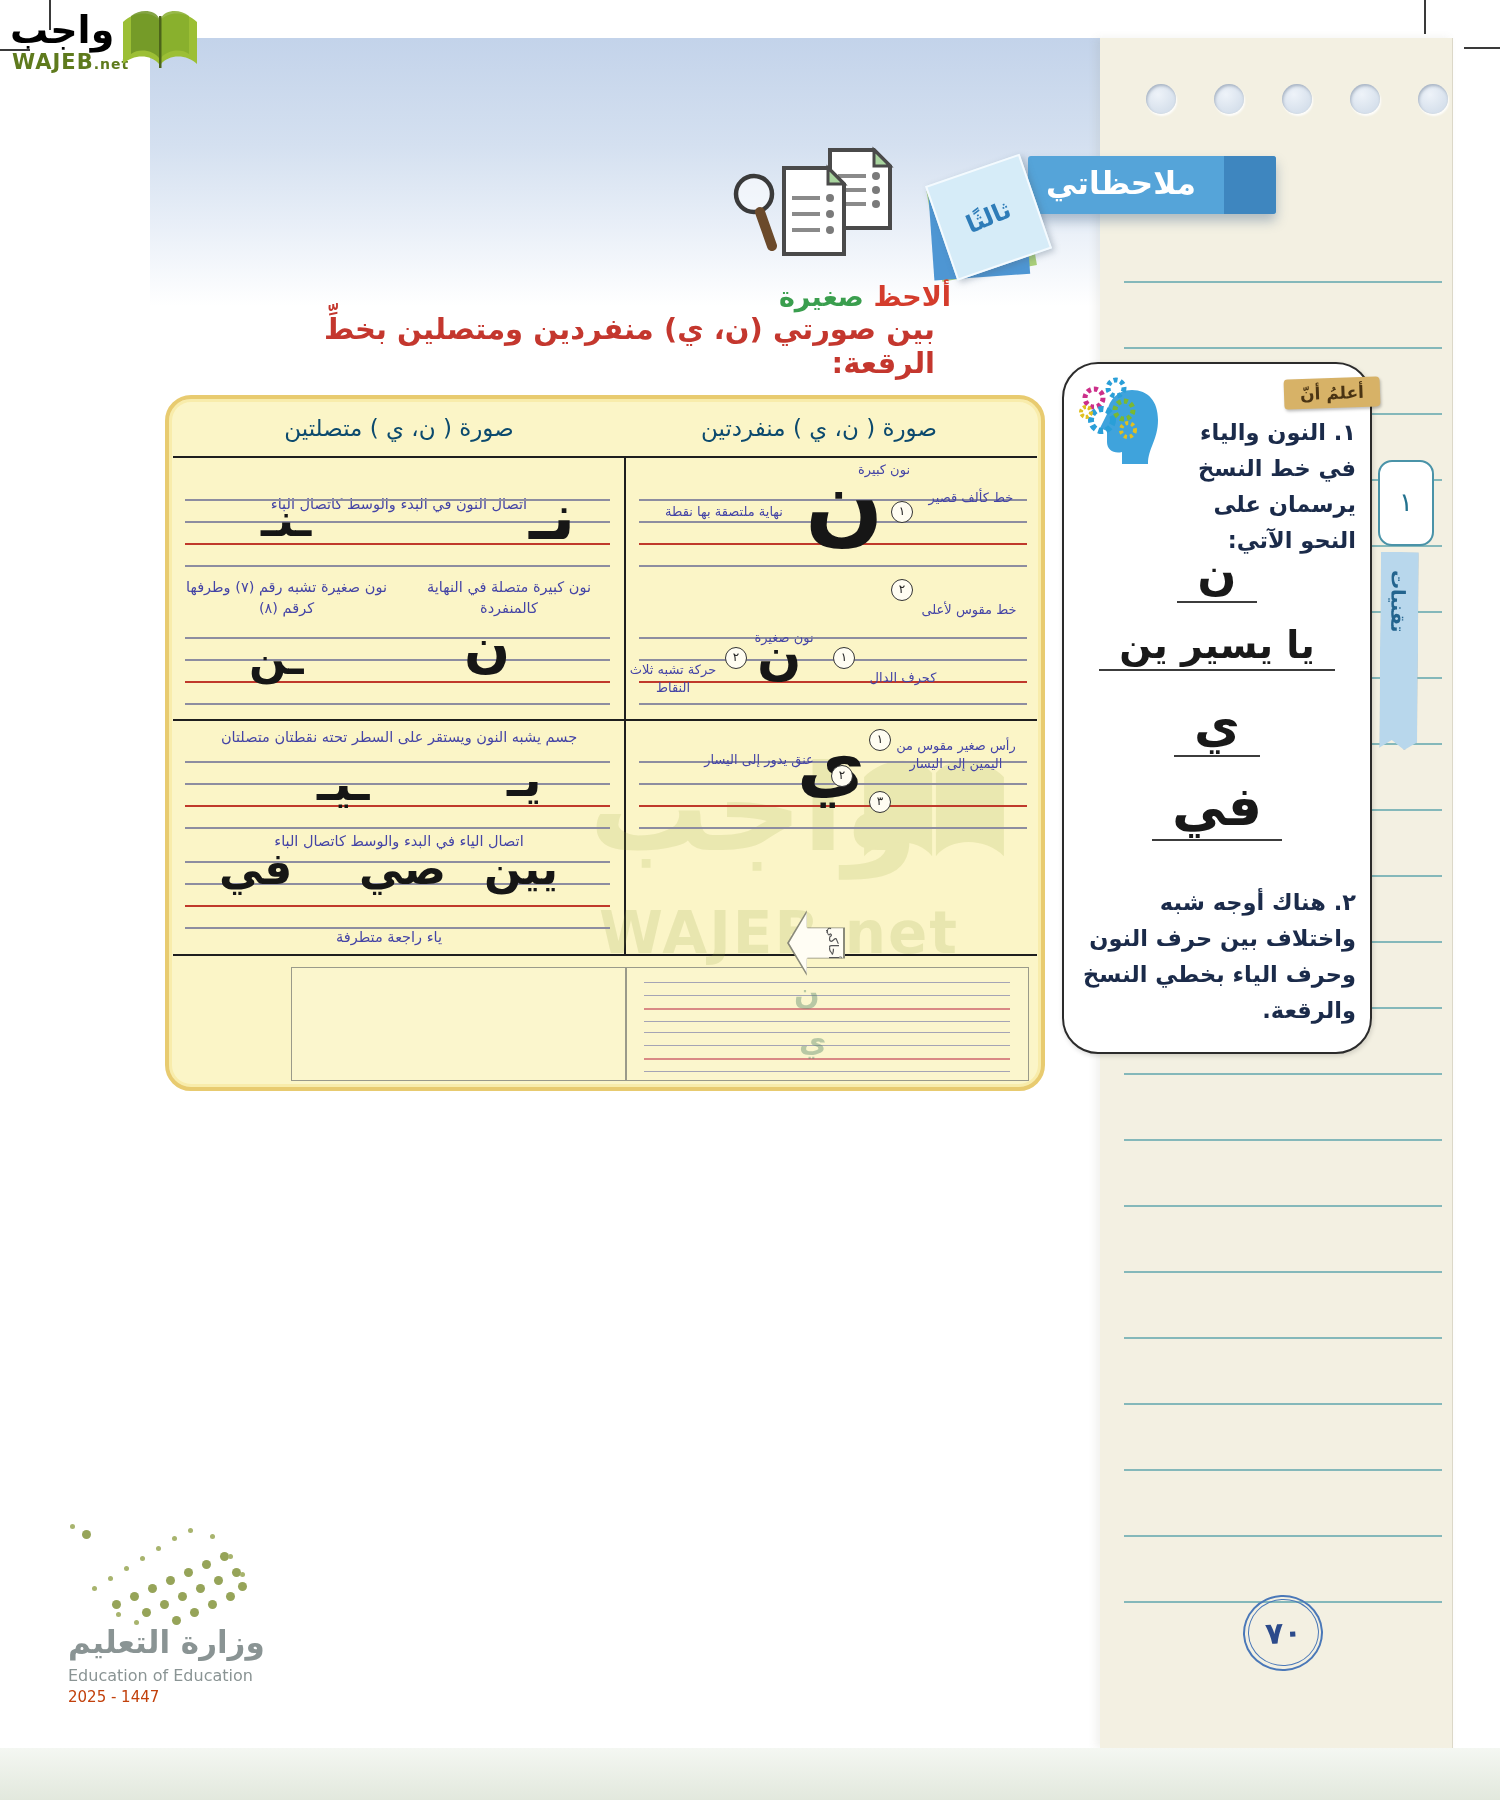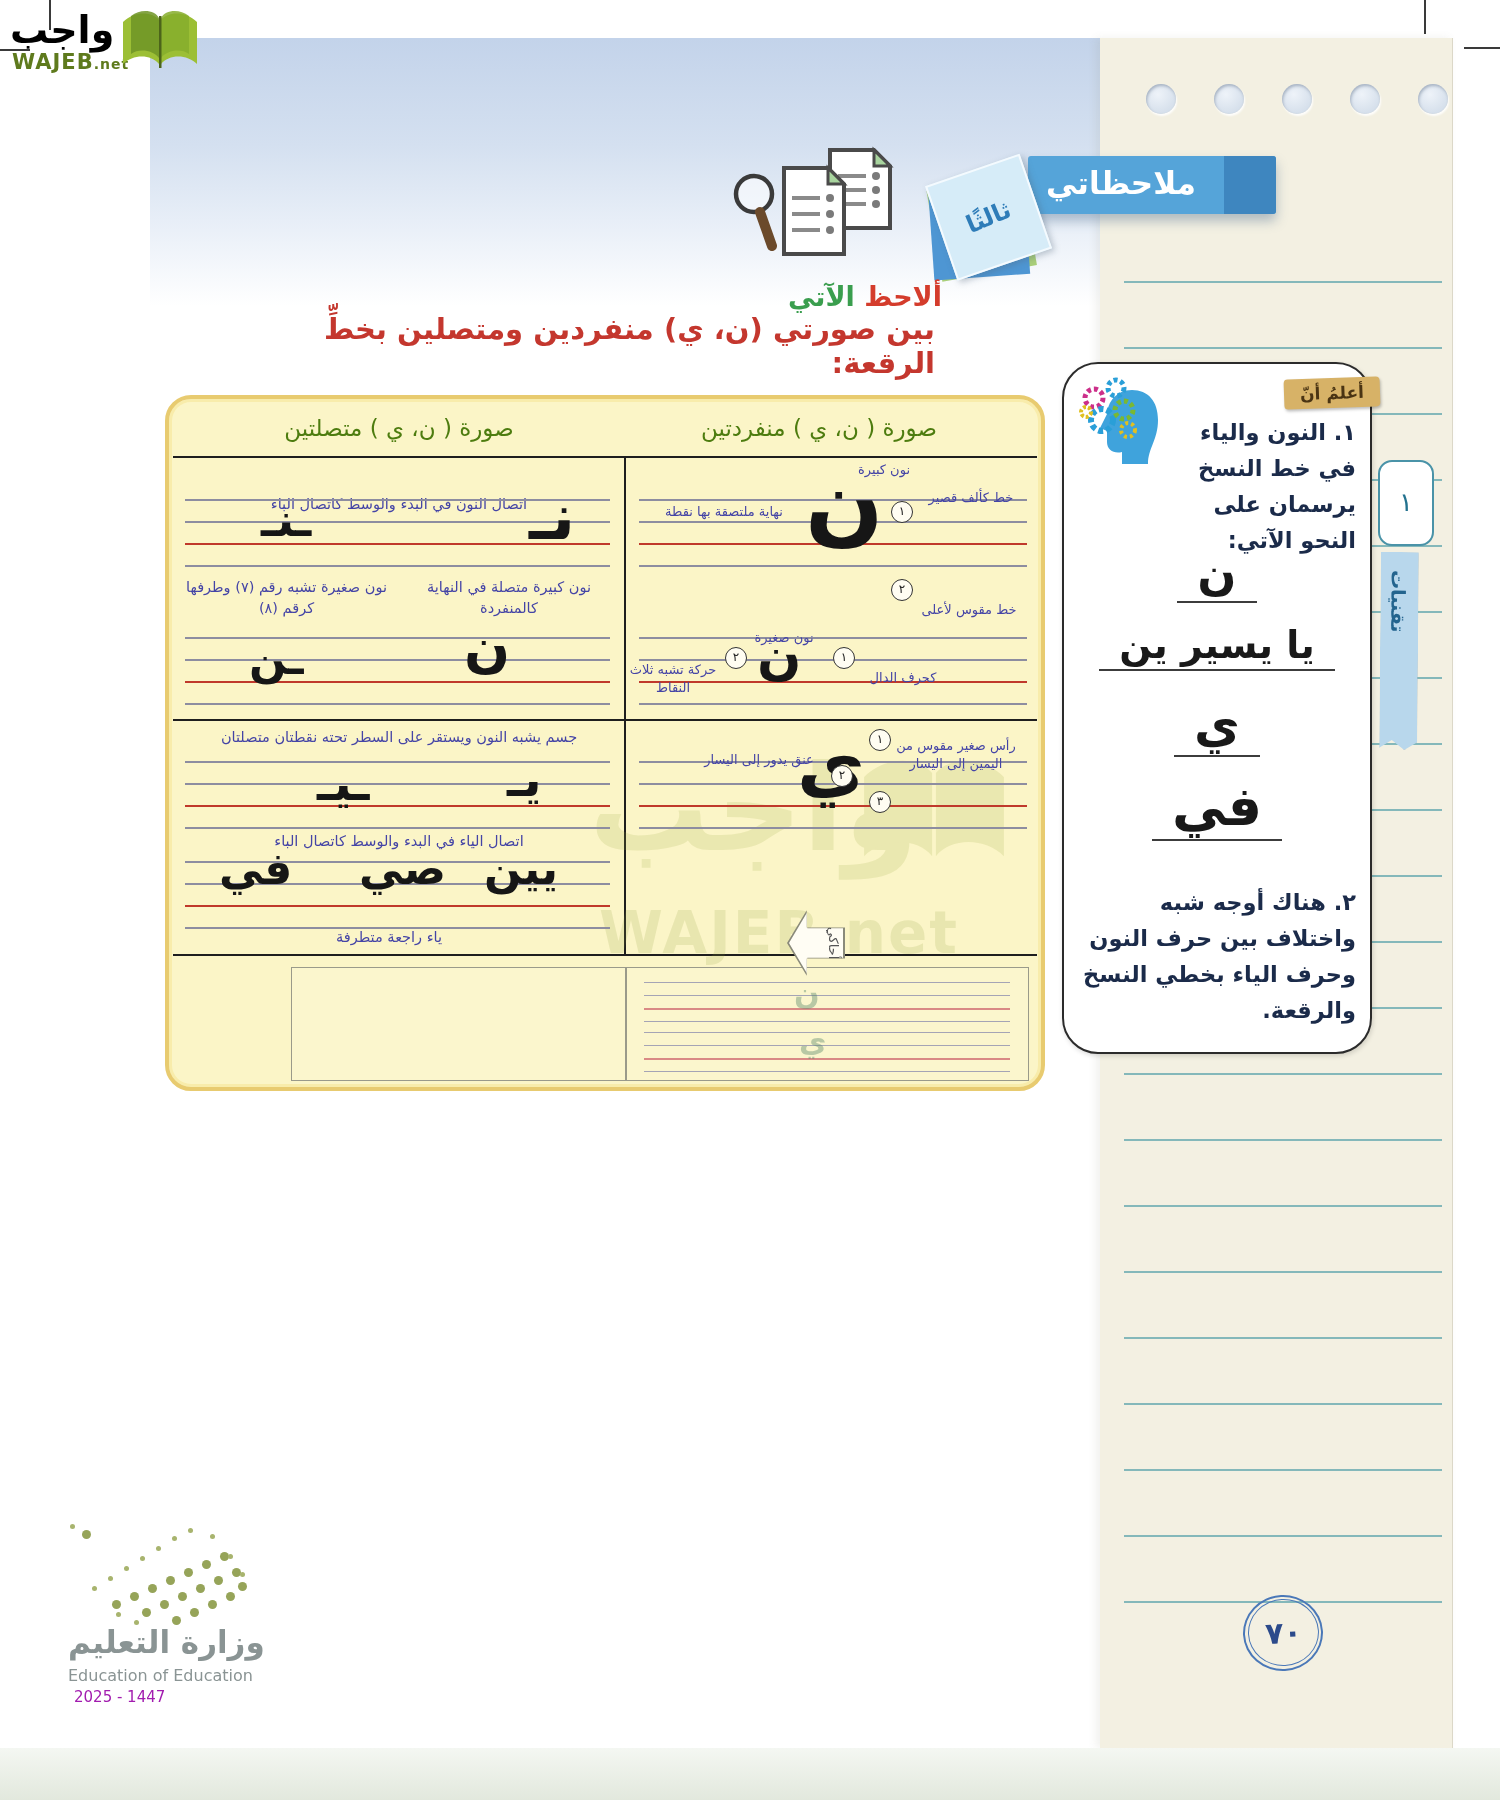--- a/index.html
+++ b/index.html
@@ -51,21 +51,21 @@
   .observe-label .g{color:#3a9e4e;}
 
   
   .main-title{position:absolute;left:290px;top:312px;width:645px;direction:rtl;text-align:right;
     font-size:29px;font-weight:bold;color:#c4372e;}
 
   
   .ytable{position:absolute;left:165px;top:395px;width:872px;height:688px;background:#fbf5c7;
     border:4px solid #e8cb70;border-radius:26px;box-shadow:inset 0 0 0 3px #f8ecab;}
   .ytable .th{position:absolute;top:16px;width:400px;text-align:center;direction:rtl;
-    font-size:23px;color:#4d7c0f;}
+    font-size:23px;color:#0c4a6e;}
   .l-top,.l-mid,.l-bot{position:absolute;left:4px;right:4px;height:2px;background:#1e1e1e;}
   .l-vert{position:absolute;left:455px;top:57px;width:2px;height:498px;background:#1e1e1e;}
   .cap{position:absolute;direction:rtl;text-align:center;font-size:14.5px;color:#4444a6;line-height:1.45;}
   .ann{position:absolute;direction:rtl;text-align:center;font-size:13px;color:#4444a6;line-height:1.4;z-index:3;}
   .cnum{position:absolute;width:20px;height:20px;border:1.5px solid #333;border-radius:50%;background:#fffdf2;
     color:#222;font-size:12px;text-align:center;line-height:19px;z-index:4;}
   .rules{position:absolute;z-index:1;}
   .rules .ln{position:absolute;left:0;right:0;height:1.5px;background:#8d8da0;}
   .rules .ln.red{background:#c0392b;height:2px;}
   .callig{position:absolute;font-weight:bold;color:#161616;line-height:1;z-index:2;direction:rtl;}
@@ -122,21 +122,21 @@
     box-shadow:30px 70px #96a459,48px 62px #96a459,66px 54px #96a459,84px 46px #96a459,102px 38px #96a459,
     120px 30px #96a459,138px 22px #96a459,60px 78px #96a459,78px 70px #96a459,96px 62px #96a459,
     114px 54px #96a459,132px 46px #96a459,150px 38px #96a459,90px 86px #96a459,108px 78px #96a459,
     126px 70px #96a459,144px 62px #96a459,156px 52px #96a459;}
   .dots2{position:absolute;left:8px;top:4px;width:5px;height:5px;border-radius:50%;background:#a8b46e;
     box-shadow:22px 62px #a8b46e,38px 52px #a8b46e,54px 42px #a8b46e,70px 32px #a8b46e,86px 22px #a8b46e,
     102px 12px #a8b46e,118px 4px #a8b46e,46px 88px #a8b46e,140px 10px #a8b46e,158px 30px #a8b46e,
     170px 48px #a8b46e,64px 96px #a8b46e;}
   .ministry .mar{position:absolute;left:6px;top:104px;font-size:31px;font-weight:bold;color:#8a9494;direction:rtl;width:200px;text-align:left;}
   .ministry .men{position:absolute;left:6px;top:146px;font-size:16px;color:#8a9494;}
-  .ministry .myr{position:absolute;left:6px;top:168px;font-size:15px;color:#a21caf;margin-left:6px;}
+  .ministry .myr{position:absolute;left:6px;top:168px;font-size:15px;color:#c2410c;}
 
   .bottom-band{position:absolute;left:0;bottom:0;width:100%;height:52px;
     background:linear-gradient(180deg,#f4f7f2 0%,#e2e8dd 100%);z-index:7;}
 </style>
 </head>
 <body>
 
 <div class="page">
 
   <div class="mark" style="left:49px;top:0;width:1.5px;height:30px;"></div>
@@ -200,21 +200,21 @@
           <circle cx="142" cy="88" r="4" fill="#7a7a7a"></circle>
       </g>
       <g>
         <circle cx="66" cy="52" r="18" fill="rgba(255,255,255,.55)" stroke="#3a3a3a" stroke-width="4.5"></circle>
         <line x1="72" y1="70" x2="84" y2="104" stroke="#6b4a2b" stroke-width="10" stroke-linecap="round"></line>
       </g>
     </svg>
   </div>
   <div class="observe-label">
     <span class="r">ألاحظ</span>
-    <span class="g">الآتي</span>
+    <span class="g">صغيرة</span>
   </div>
 
   <div class="main-title">بين صورتي (ن، ي) منفردين ومتصلين بخطِّ الرقعة:</div>
 
   <div class="ytable">
 
     <div class="th" style="left:30px;">صورة ( ن، ي ) متصلتين</div>
     <div class="th" style="left:450px;">صورة ( ن، ي ) منفردتين</div>
 
     <div class="l-top" style="top:57px;"></div>

